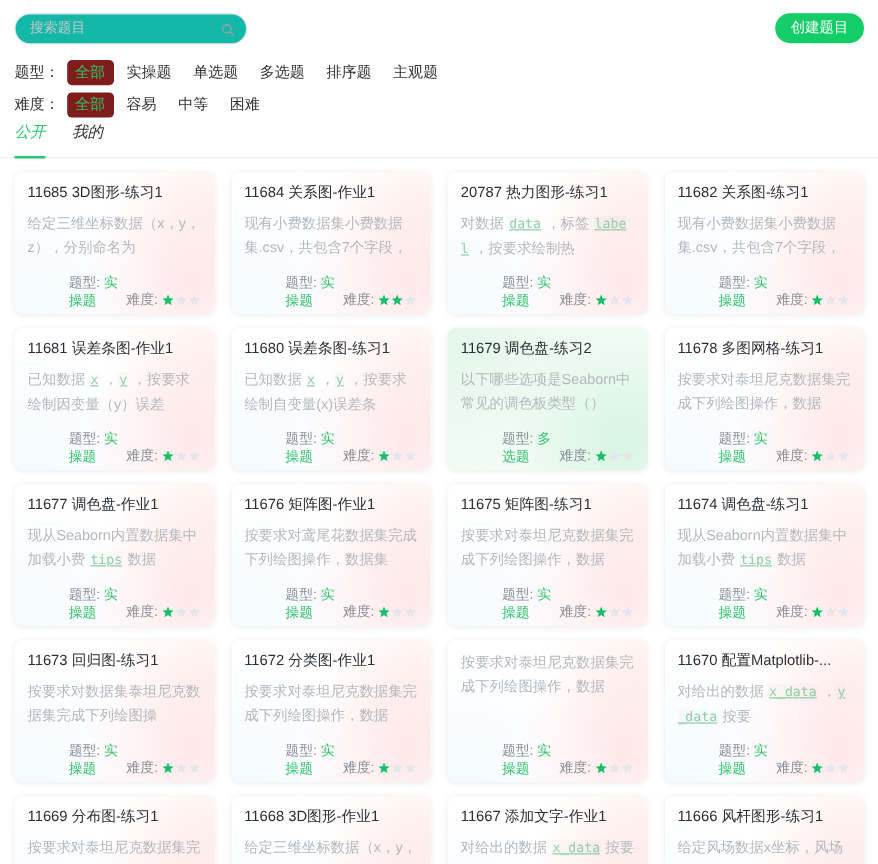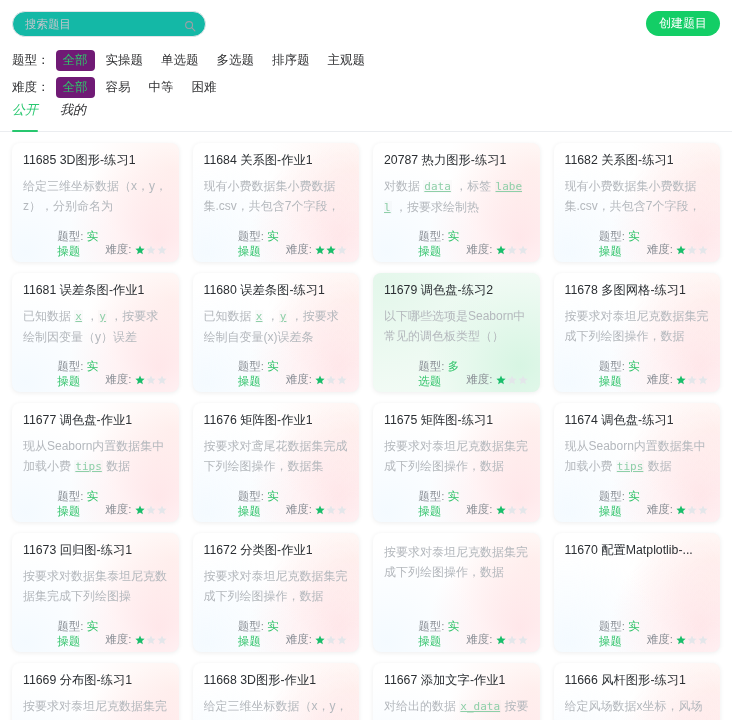--- a/index.html
+++ b/index.html
@@ -67,21 +67,21 @@
   }
   .filter-opt {
     font-size: 12.5px; color: #303133;
     padding: 2px 7px;
     margin-right: 4px;
     border-radius: 4px;
     cursor: pointer;
     white-space: nowrap;
   }
   .filter-opt.active {
-    background: #701a75;
+    background: #7f1d1d;
     color: #30c46a;
   }
 
   
   .tabs {
     display: flex; align-items: flex-end;
     padding: 4px 12px 0 12px;
     height: 30px;
     border-bottom: 1px solid #ebedf0;
     position: relative;
@@ -623,20 +623,21 @@
                   <svg viewBox="0 0 20 20" width="10" height="10" fill="#e3e6ea">
                     <polygon points="10,1 12.6,7.2 19.3,7.7 14.2,12.1 15.8,18.6 10,15.1 4.2,18.6 5.8,12.1 0.7,7.7 7.4,7.2"></polygon>
                   </svg>
                 </span>
               </span>
             </div>
           </div>
         </div>
         <div class="card">
           <div class="card-title">11670 配置Matplotlib-...</div>
+          <div class="card-desc"><span>对给出的数据 </span><span class="code">x_data</span><span> ，</span><span class="code">y_data</span><span> 按要</span></div>
           <div class="card-foot">
             <div class="meta-type"><span>题型:</span><span class="val"> 实操题</span></div>
             <div class="meta-diff">
               <span>难度:</span>
               <span class="stars">
                 <span class="star">
                   <svg viewBox="0 0 20 20" width="10" height="10" fill="#19be6b">
                     <polygon points="10,1 12.6,7.2 19.3,7.7 14.2,12.1 15.8,18.6 10,15.1 4.2,18.6 5.8,12.1 0.7,7.7 7.4,7.2"></polygon>
                   </svg>
                 </span>

